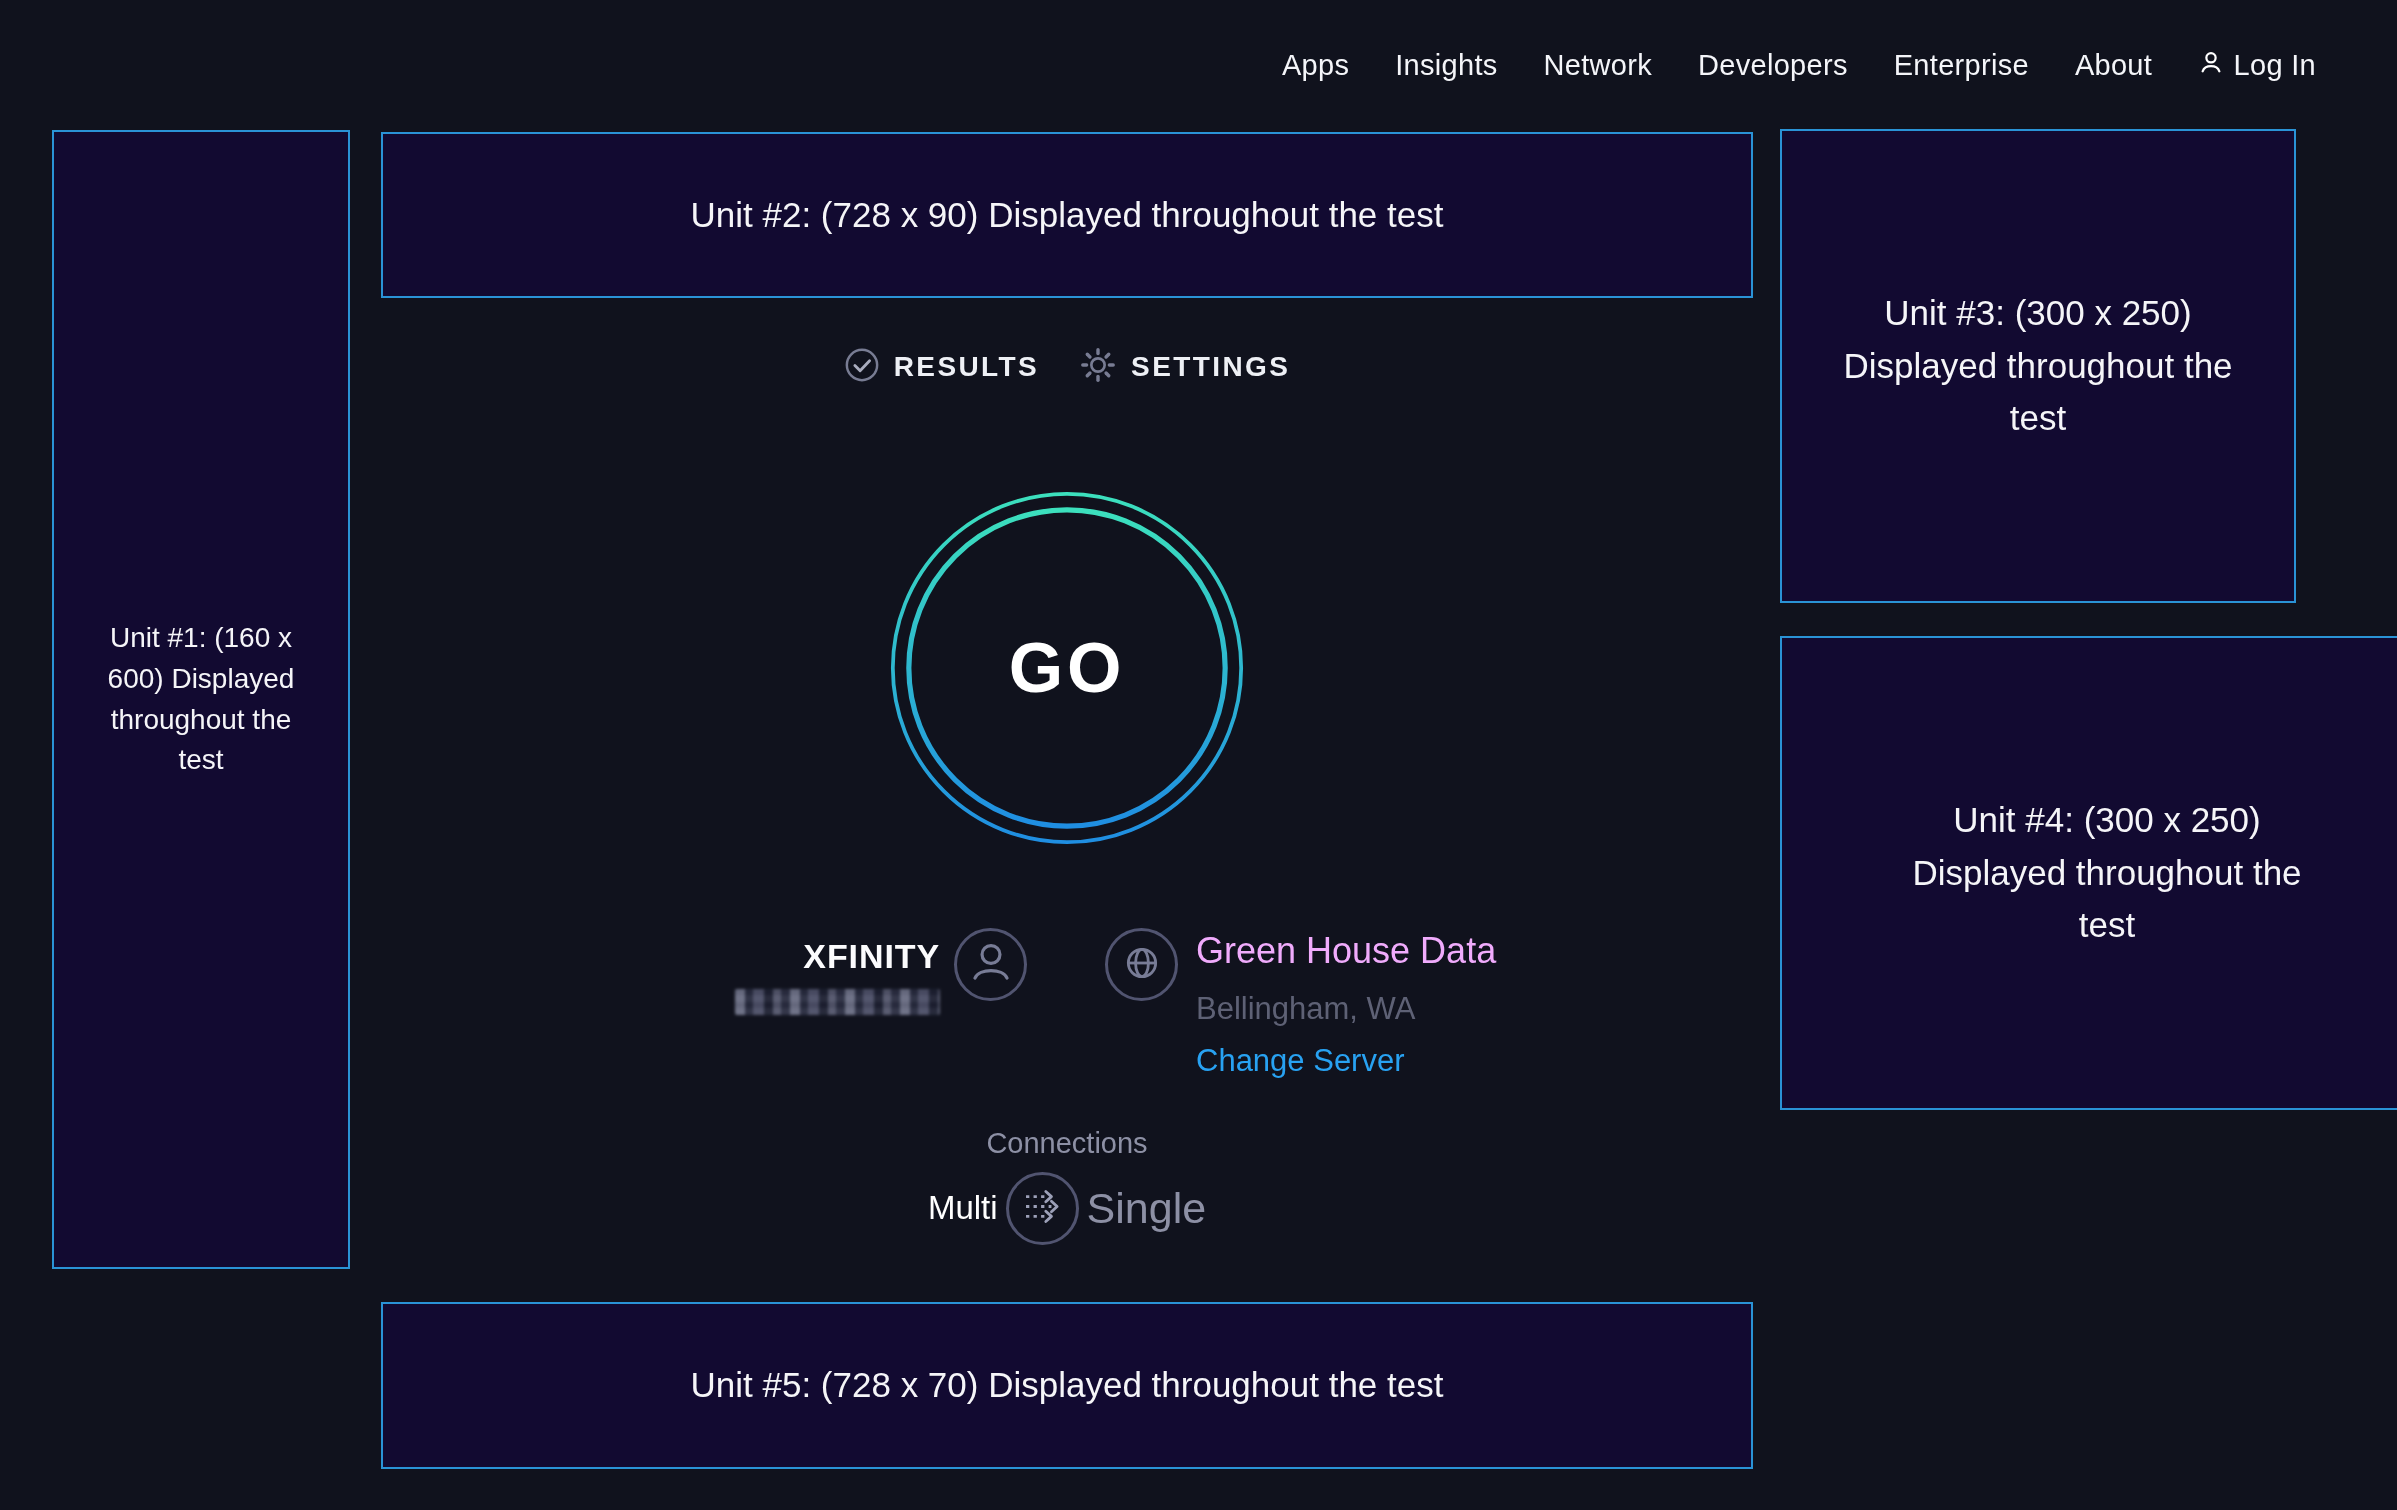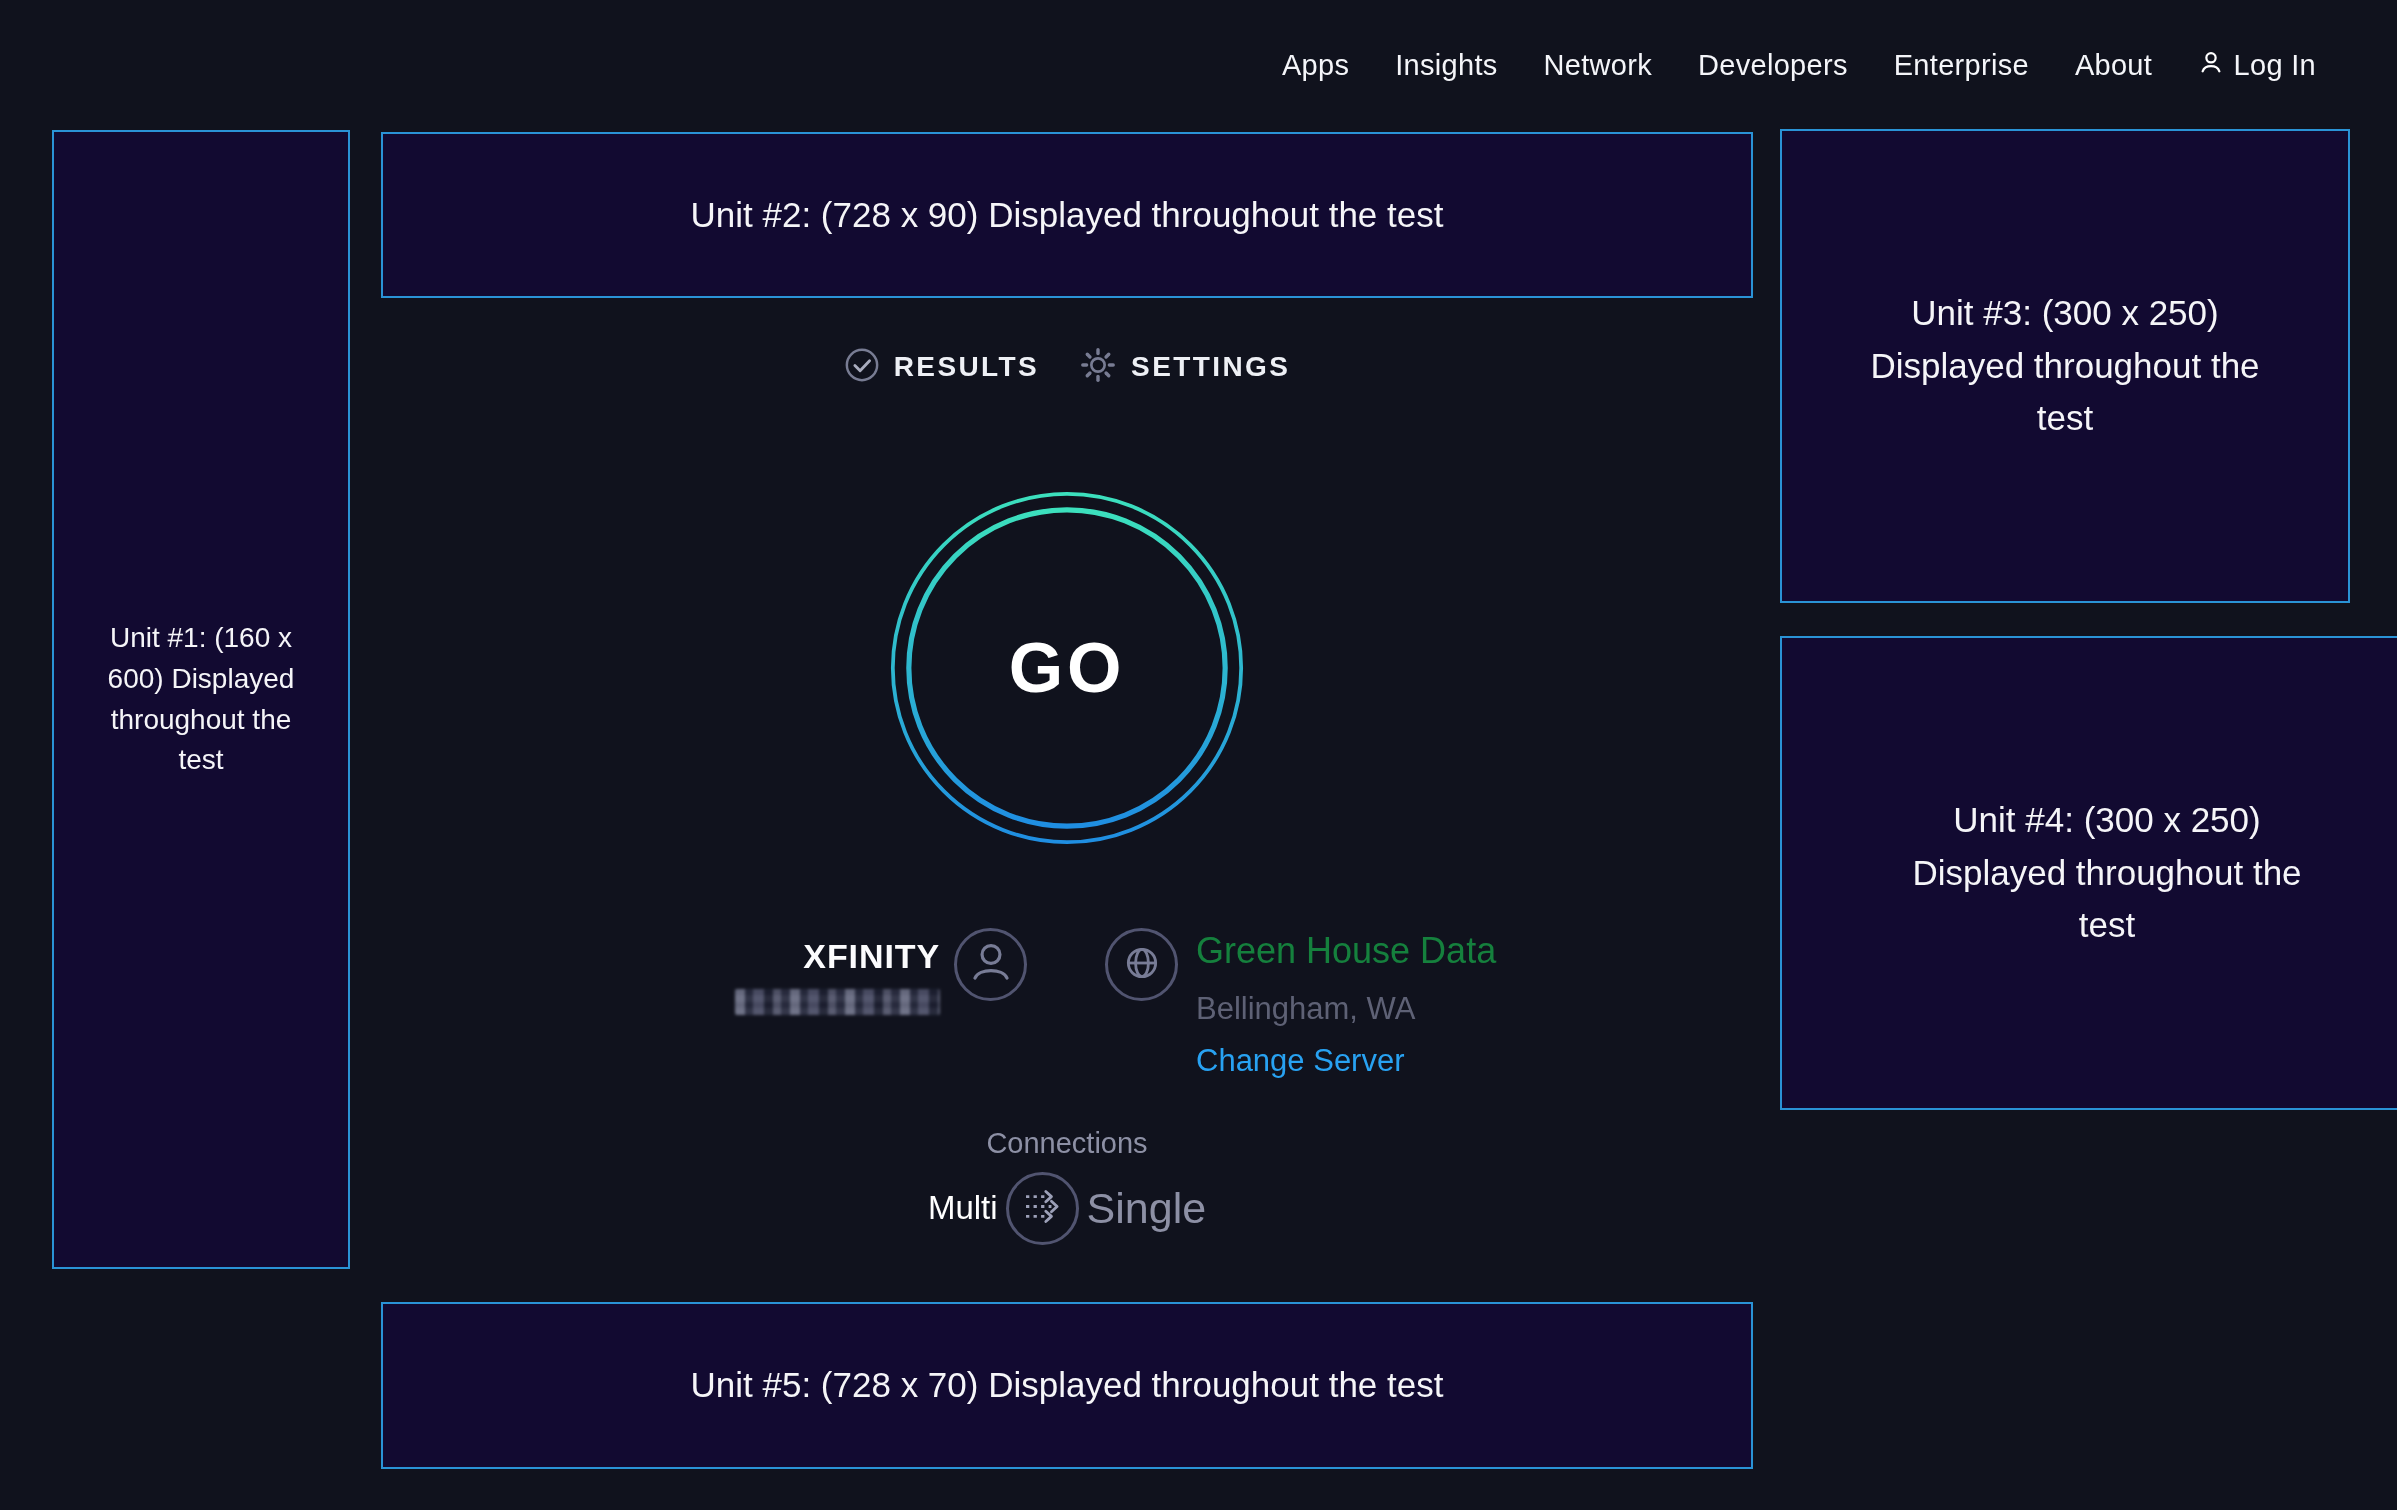--- a/index.html
+++ b/index.html
@@ -21,21 +21,21 @@
   .nav { position:absolute; right:81px; top:0; height:130px; display:flex; align-items:center; gap:46px; }
   .nav-link { font-size:29px; color:#f4f5f9; letter-spacing:0.3px; cursor:pointer; text-decoration:none; }
   .login { display:flex; align-items:center; gap:9.4px; }
 
   
   .ad { position:absolute; background:#120a31; border:2.8px solid #2a93d6; display:flex; align-items:center; justify-content:center; text-align:center; color:#f5f5f8; cursor:pointer; }
   .ad-inner { line-height:1.45; }
   #ad1 { left:52px;  top:130px;  width:298px;  height:1139px; font-size:28px; }
   #ad1 .ad-inner { width:218px; }
   #ad2 { left:381px; top:132px;  width:1372px; height:166px;  font-size:35px; }
-  #ad3 { left:1780px; top:129px; width:570px;  height:474px;  font-size:35px; }
+  #ad3 { left:1780px; top:129px; width:516px;  height:474px;  font-size:35px; }
   #ad3 .ad-inner, #ad4 .ad-inner { width:444px; line-height:1.5; }
   #ad4 { left:1780px; top:636px; width:654px;  height:474px;  font-size:35px; }
   #ad5 { left:381px; top:1302px; width:1372px; height:167px;  font-size:35px; }
 
   
   .tabs { position:absolute; left:381px; top:337px; width:1372px; display:flex; justify-content:center; gap:40px; }
   .tab { display:flex; align-items:center; gap:14px; cursor:pointer;margin-top:9px; }
   .tab-label { font-size:28px; font-weight:700; letter-spacing:2.4px; color:#eef0f5; }
 
   
@@ -50,21 +50,21 @@
   .redacted { margin-top:13px; width:205px; height:26px; border-radius:1.9px;
     background:
       repeating-linear-gradient(90deg, rgba(160,165,195,.60) 0 10.4px, rgba(52,56,84,.55) 10.4px 18px, rgba(118,122,158,.55) 18px 29px, rgba(34,38,62,.55) 29px 38px, rgba(140,144,178,.5) 38px 46px, rgba(60,64,94,.5) 46px 55px),
       repeating-linear-gradient(0deg, rgba(255,255,255,.10) 0 6.6px, rgba(0,0,0,.22) 6.6px 13px);
     filter:blur(1.5px) contrast(.95);
   }
   .badge { position:absolute; width:73px; height:73px; border:3.8px solid #515470; border-radius:50%; display:flex; align-items:center; justify-content:center; }
   #person-badge { left:954px; top:928px; }
   #globe-badge  { left:1105px; top:928px; }
   .server-info { position:absolute; left:1196px; top:930px; }
-  .server-name { font-size:36px; font-weight:500; color:#15803d; }
+  .server-name { font-size:36px; font-weight:500; color:#f0abfc; }
   .server-location { margin-top:19px; font-size:31px; color:#5e6175; }
   .change-server { margin-top:16px; font-size:31px; color:#28a2f2; cursor:pointer; display:inline-block; }
 
   
   .connections-label { position:absolute; left:381px; top:1127px; width:1372px; text-align:center; font-size:29px; color:#8d90a5; }
   .connections-row { position:absolute; left:381px; top:1170px; width:1372px; height:76px; display:flex; align-items:center; justify-content:center; gap:8px; }
   .conn-multi { font-size:33px; font-weight:500; color:#ffffff; cursor:pointer; }
   .conn-single { font-size:43px; color:#8d90a5; cursor:pointer; }
   .conn-toggle { width:73px; height:73px; border:3.8px solid #515470; border-radius:50%; display:flex; align-items:center; justify-content:center; cursor:pointer; }
 </style>

